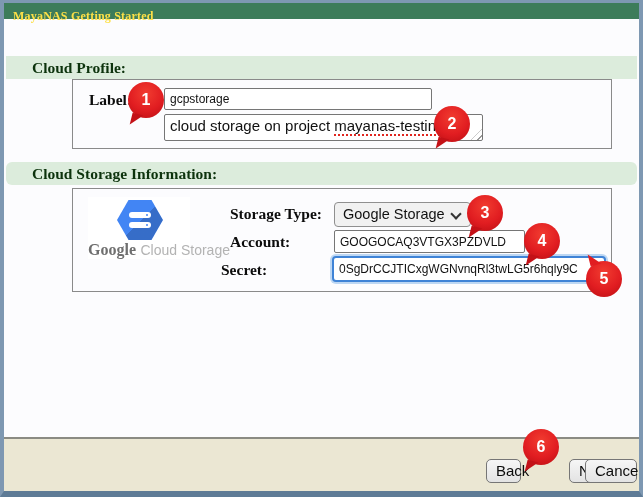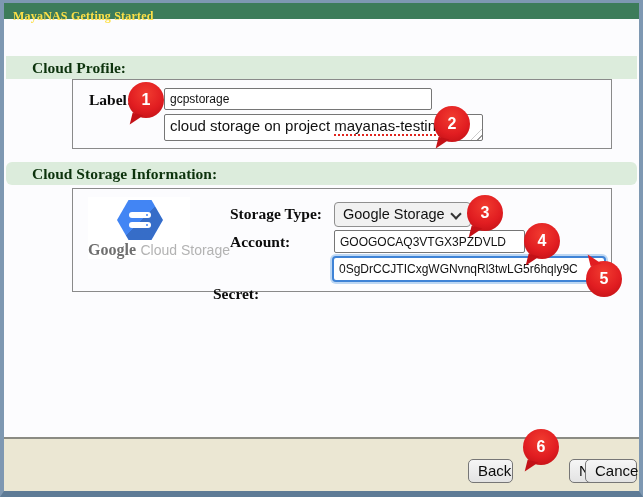--- a/index.html
+++ b/index.html
@@ -153,30 +153,30 @@
     <span class="tail tail-dl"></span>
   </div>
 
   <div class="flabel" style="left:226px;top:230px;">Account:</div>
   <input class="tinput" style="left: 330px; top: 227px; width: 191px; height: 23px;" value="GOOGOCAQ3VTGX3PZDVLD">
   <div class="badge" style="left:520px;top:220px;">
     <span>4</span>
     <span class="tail tail-dl"></span>
   </div>
 
-  <div class="flabel" style="left:209px;top:258px;margin-top:24px;">Secret:</div>
+  <div class="flabel" style="left:217px;top:258px;">Secret:</div>
   <input class="tinput focusring" style="left: 328px; top: 253px; width: 274px; height: 26px;" value="0SgDrCCJTICxgWGNvnqRl3twLG5r6hqly9C">
   <div class="badge" style="left:582px;top:258px;">
     <span>5</span>
     <span class="tail tail-ul"></span>
   </div>
 
   <div class="sep"></div>
   <div class="footer">
-    <button class="btn" style="left:464px;width:45px;">Back</button>
+    <button class="btn" style="left:482px;width:35px;">Back</button>
     <button class="btn" style="left:565px;width:32px;">Next</button>
     <button class="btn" style="left:581px;width:52px;">Cancel</button>
   </div>
   <div class="badge" style="left:519px;top:426px;">
     <span>6</span>
     <span class="tail tail-dl"></span>
   </div>
 
 </div>
 

